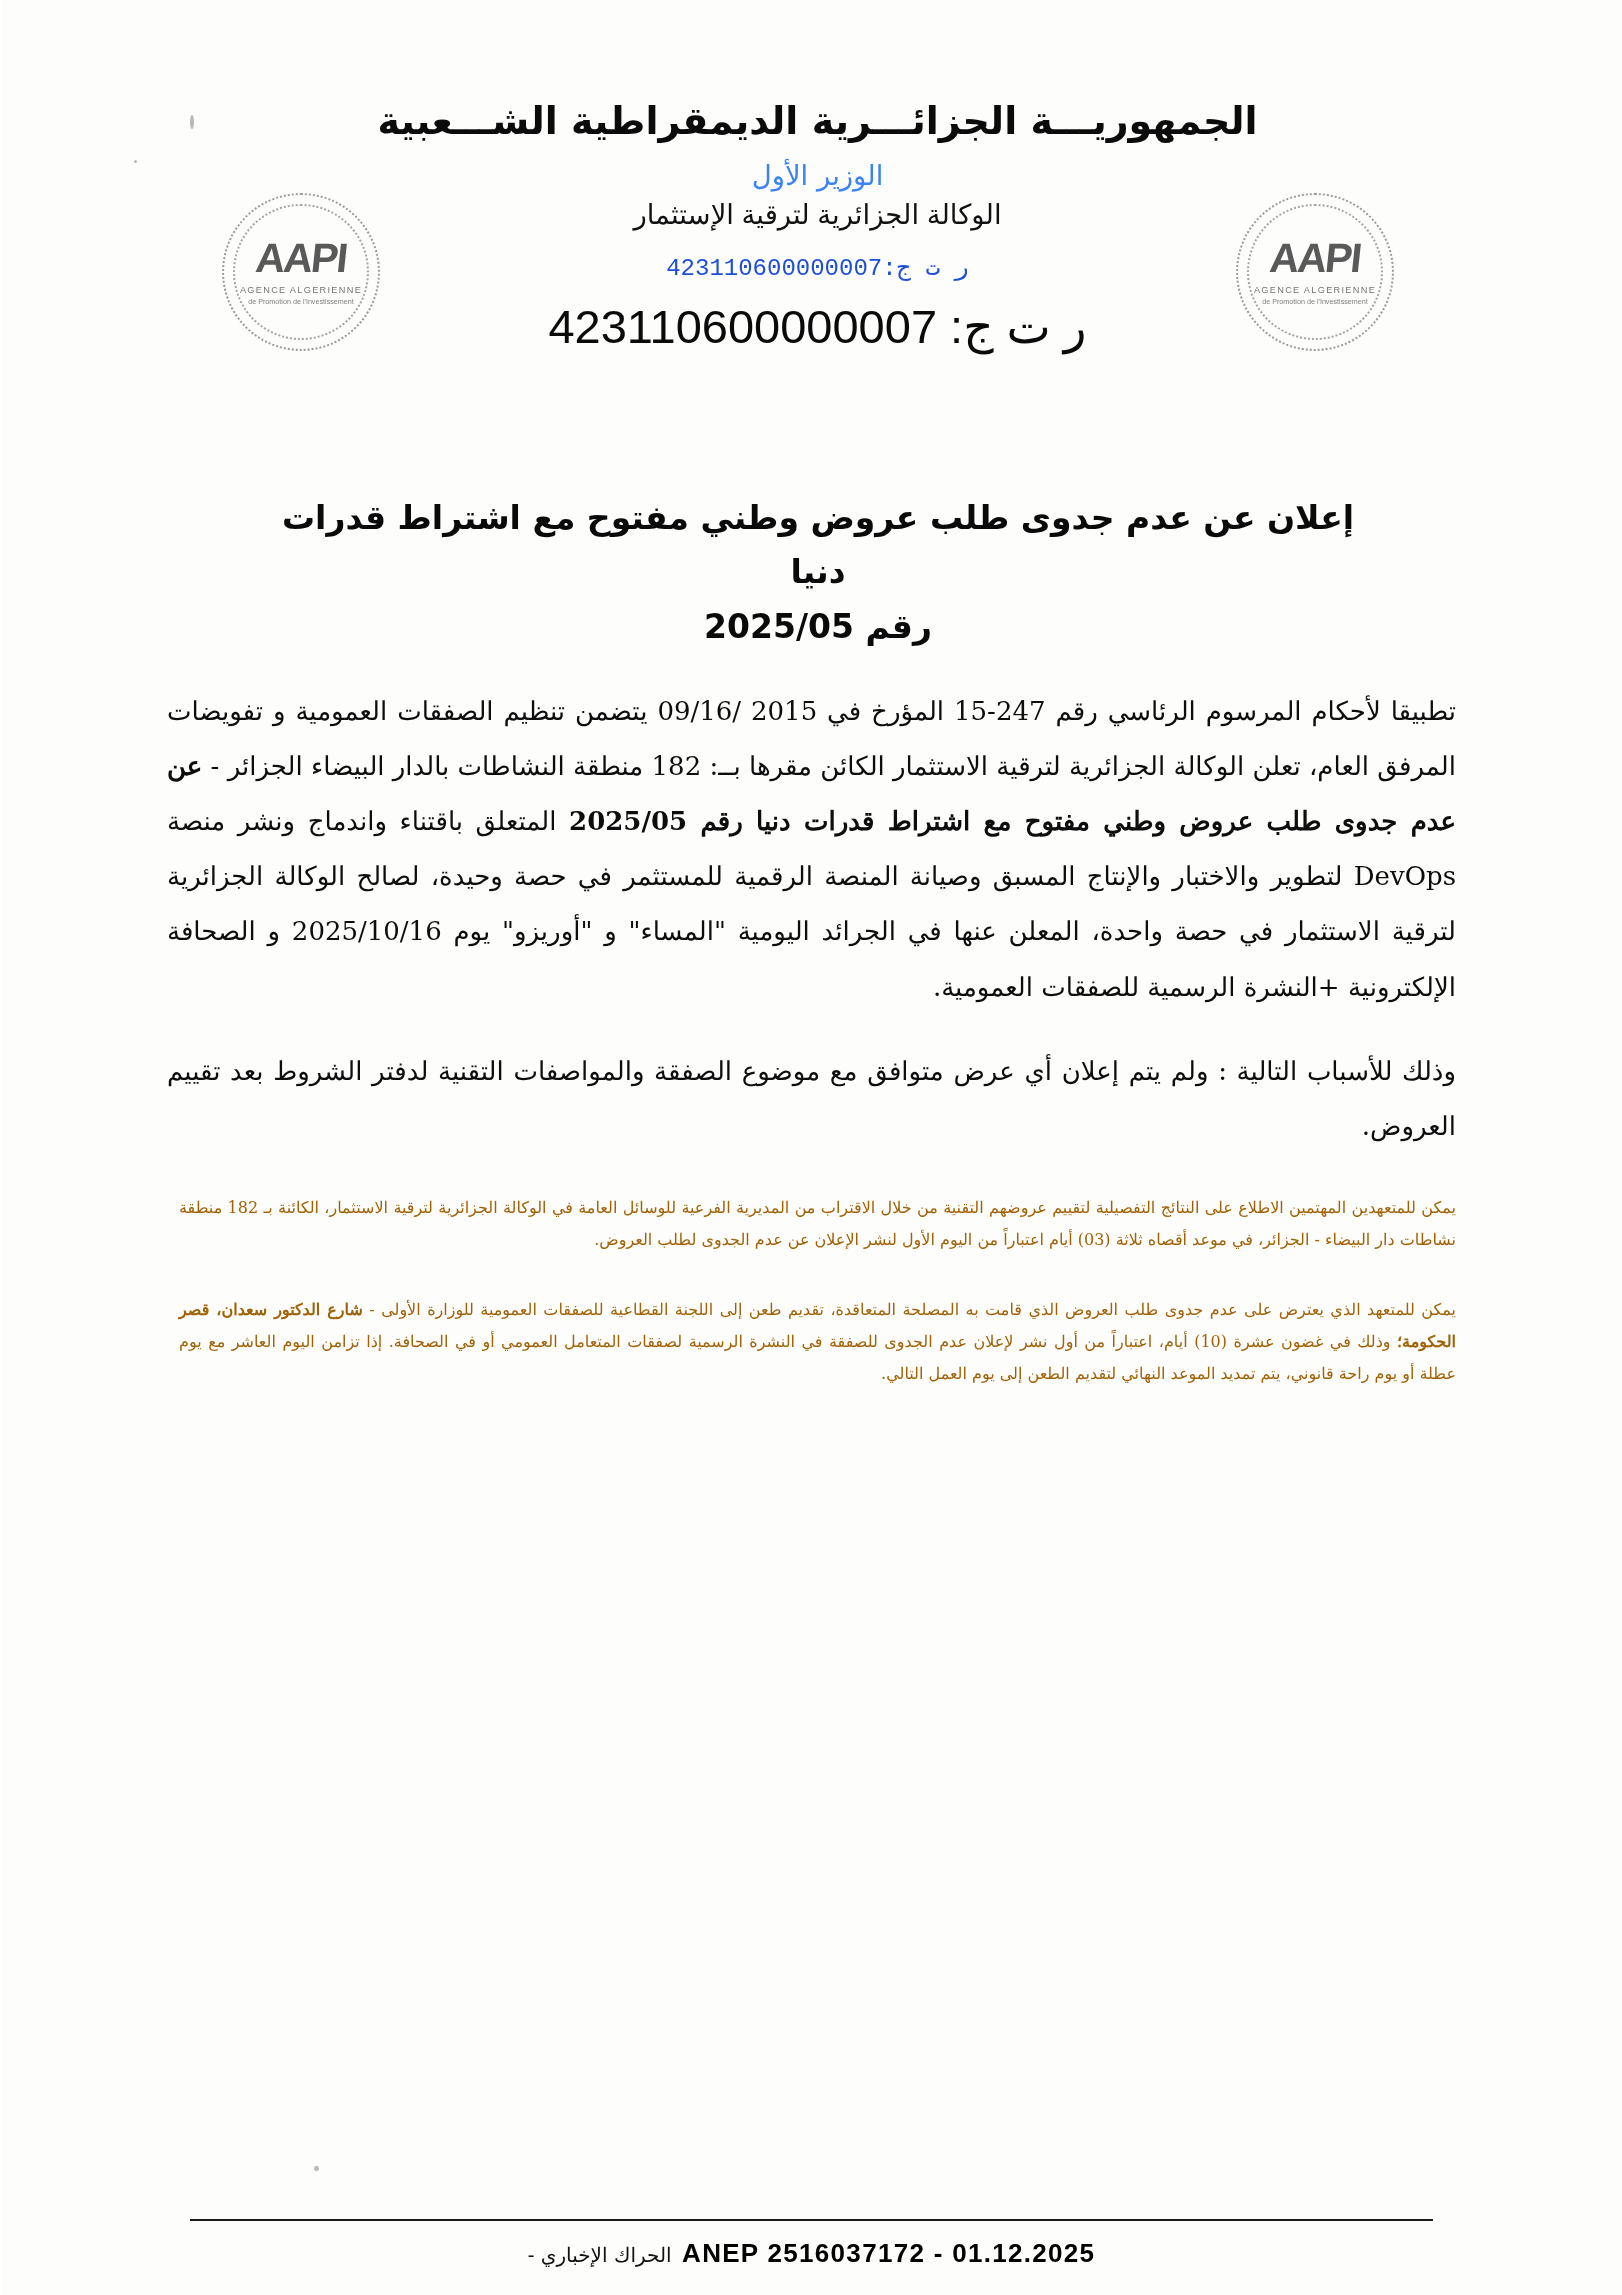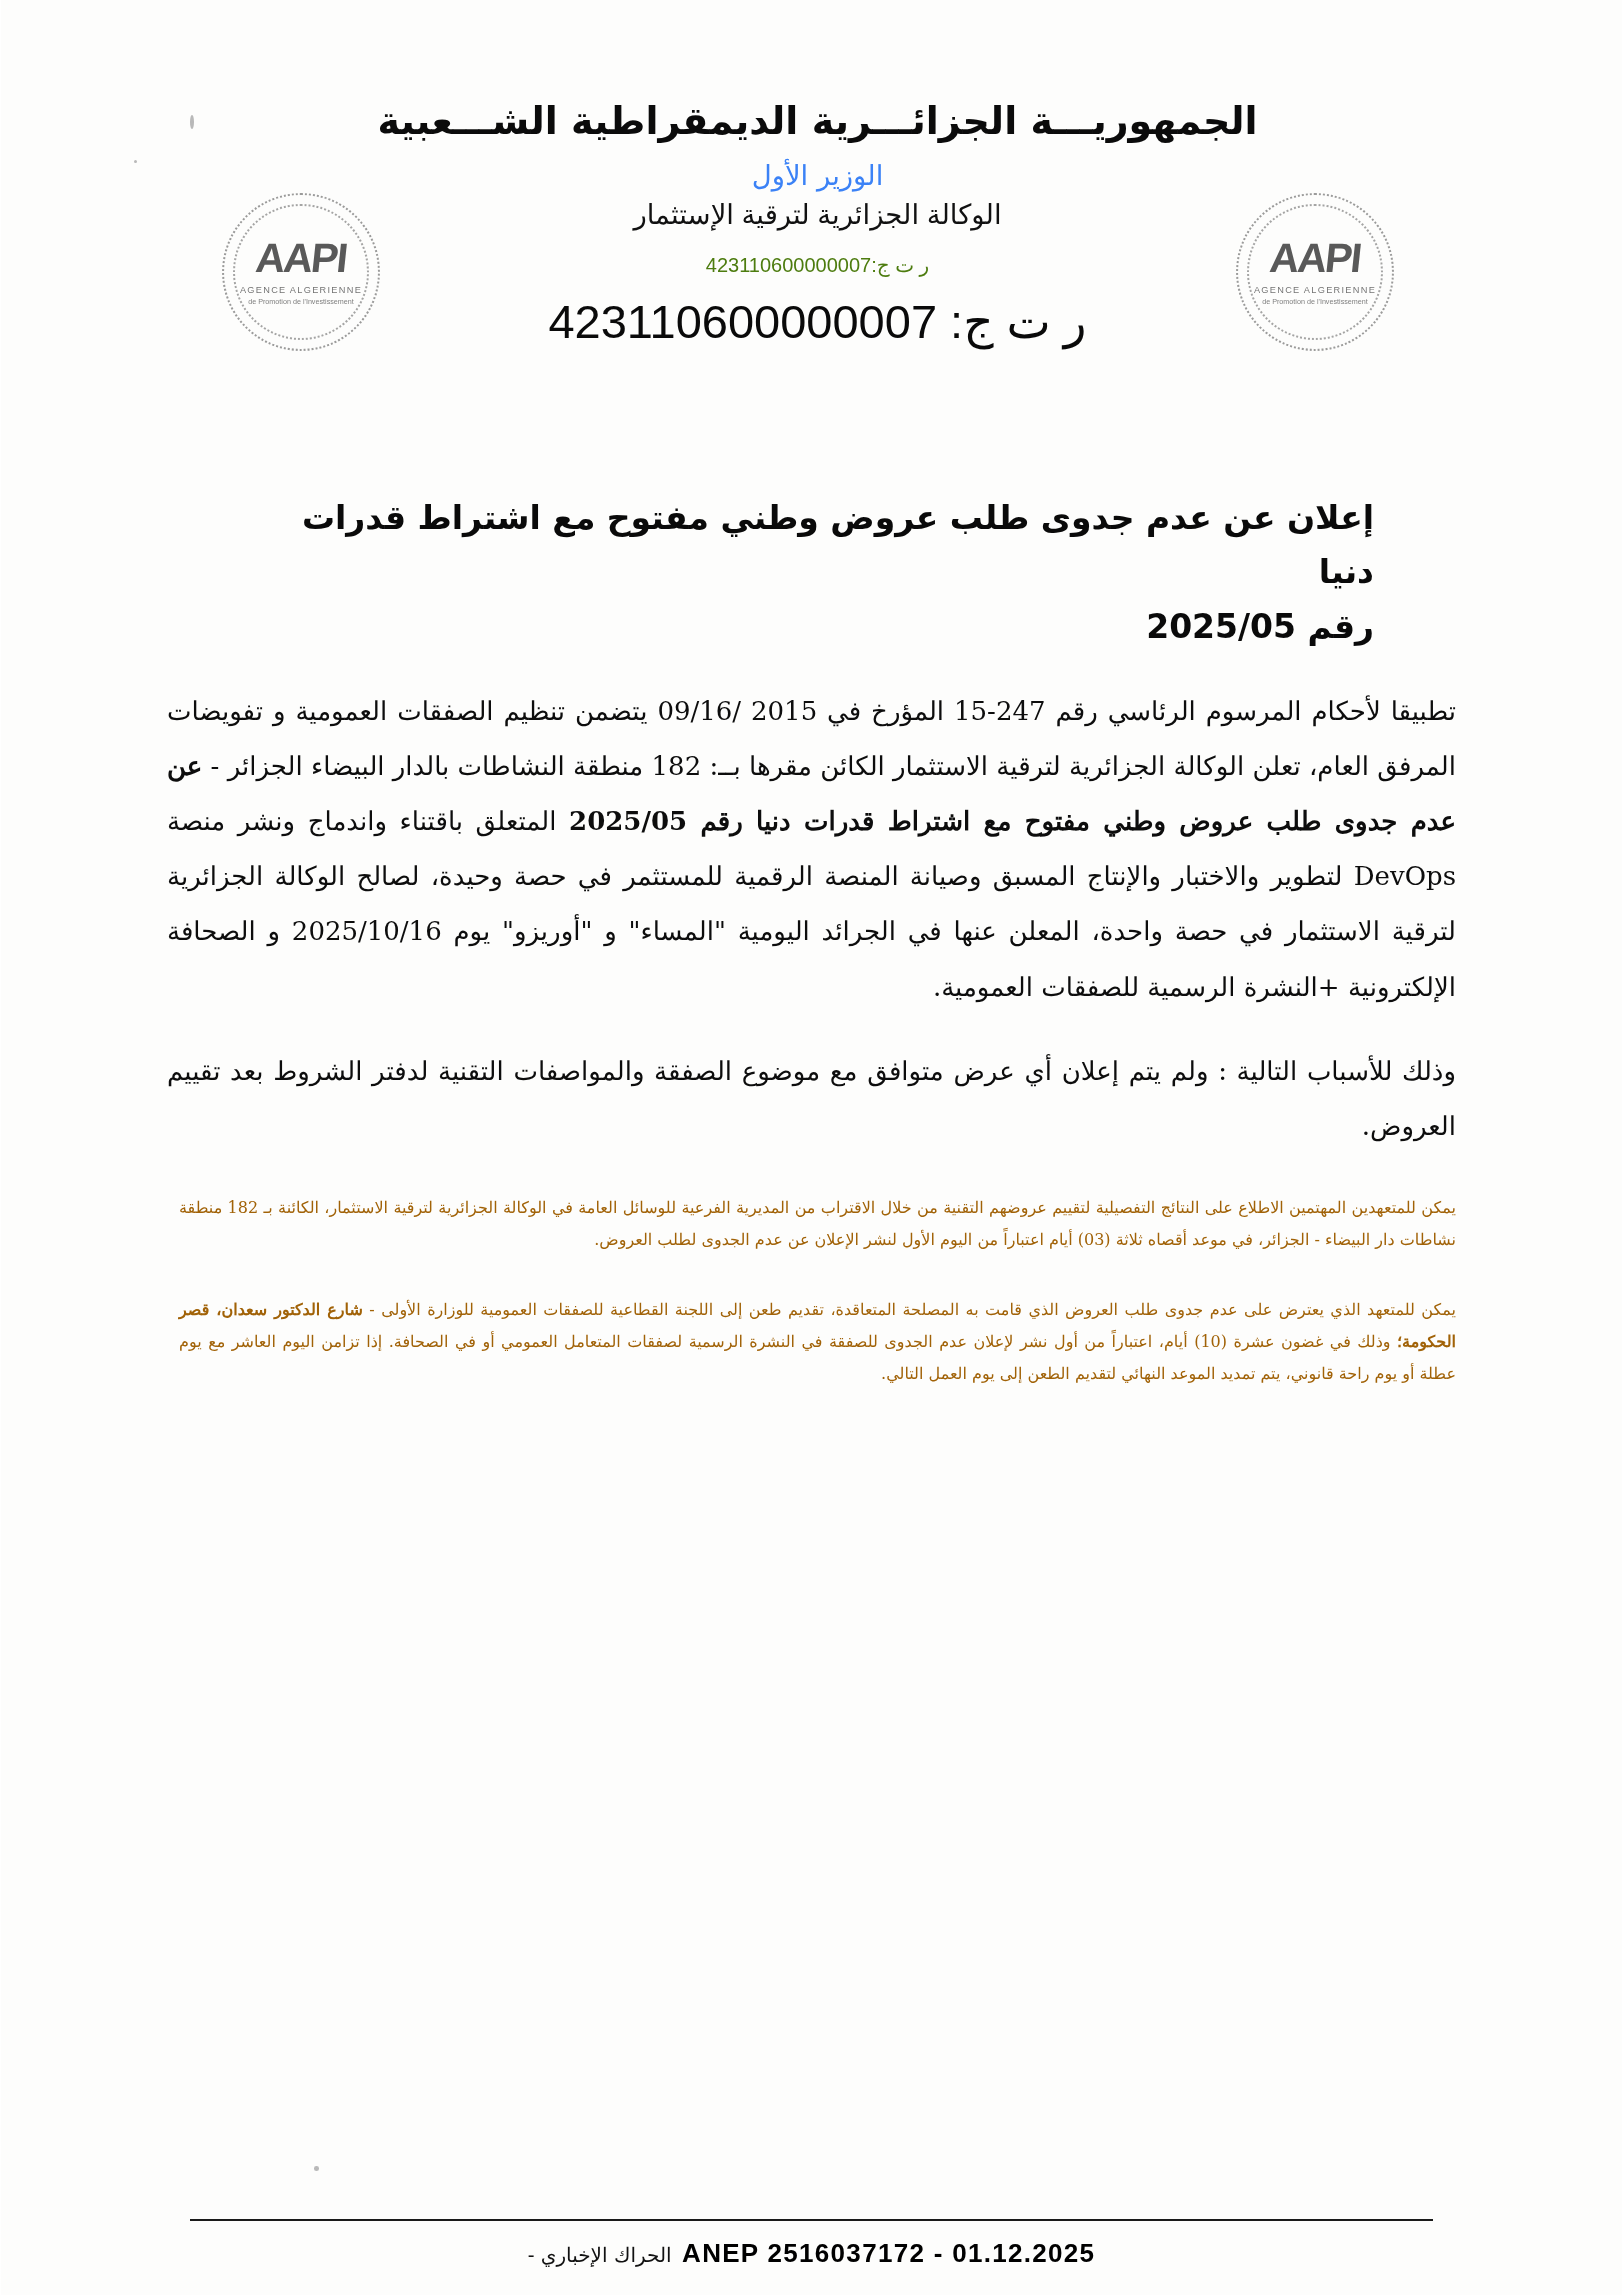--- a/index.html
+++ b/index.html
@@ -48,23 +48,23 @@
     direction: rtl;
   }
   .agency-line {
     font-family: Liberation Sans, sans-serif;
     font-size: 27.5px;
     color: #111;
     margin-top: 7.9px;
     direction: rtl;
   }
   .rtj-small {
-    font-family: Liberation Sans, sans-serif;
-    font-size: 20px;
-    color: #4d7c0f;
+    font-family: Liberation Mono, monospace;
+    font-size: 24px;
+    color: #1d4ed8;
     margin-top: 22px;
     direction: rtl;
   }
   .rtj-big {
     font-family: "Liberation Sans", sans-serif;
     font-weight: 400;
     font-size: 47px;
     color: #0a0a0a;
     margin-top: 17px;
     direction: rtl;
@@ -124,20 +124,21 @@
     margin-top: 2px;
     direction: ltr;
   }
 
   
   .doc-title {
     position: absolute;
     top: 491px;
     left: 262px;
     right: 249px;
+    text-align: center;
     direction: rtl;
     font-family: "DejaVu Sans", sans-serif;
     font-weight: 700;
     font-size: 33px;
     line-height: 1.65;
     color: #0a0a0a;
   }
 
   
   .body-wrap {

